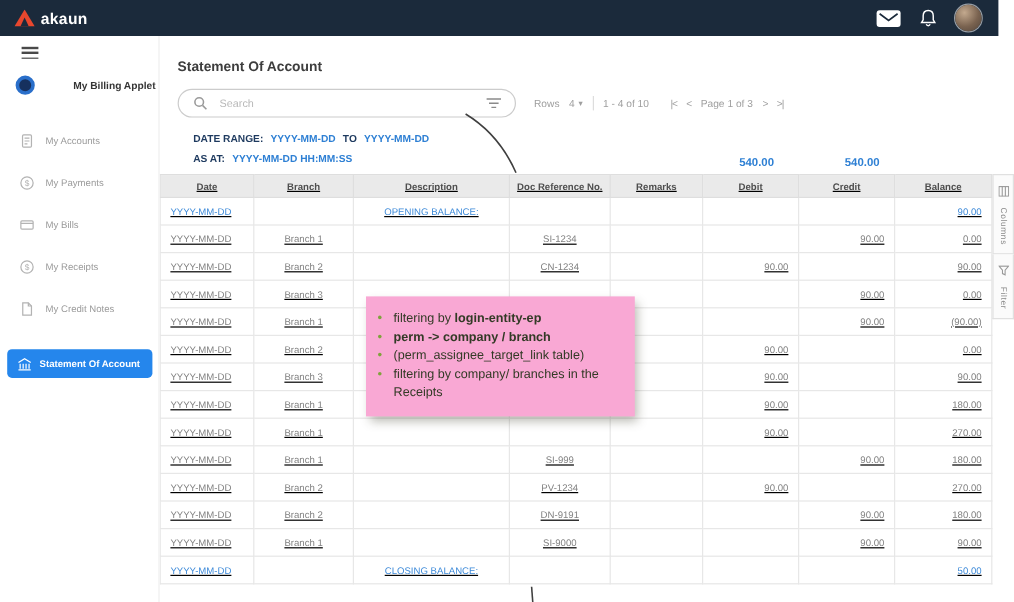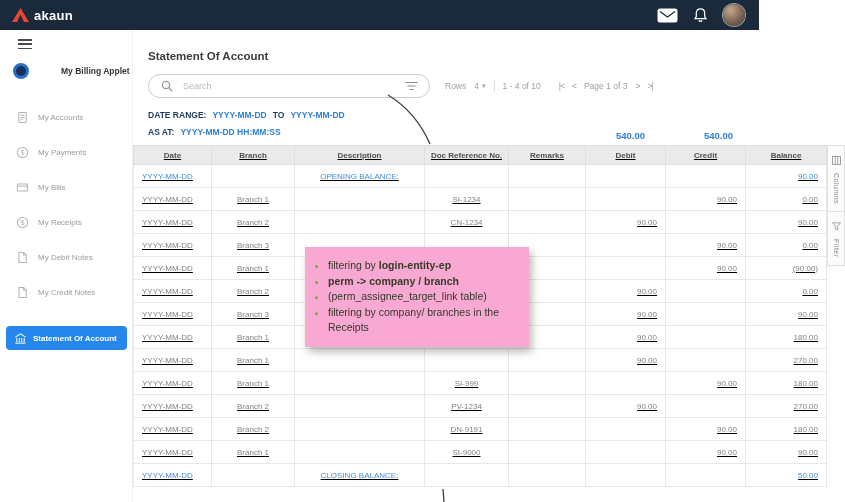--- a/index.html
+++ b/index.html
@@ -1,21 +1,21 @@
 <!DOCTYPE html>
 <html><head>
 <meta charset="utf-8">
 <style>
   html,body{margin:0;padding:0;}
   body{
     width:845px;height:502px;position:relative;overflow:hidden;
     font-family:"Liberation Sans", sans-serif;background:#fff;
   }
   
-  .topbar{position:absolute;left:0;top:0;width:759px;height:30px;background:#1b2a3b;
+  .topbar{position:absolute;left:0;top:0;width:832px;height:30px;background:#1b2a3b;
     display:flex;align-items:center;justify-content:space-between;
     padding:0 14px 0 12px;box-sizing:border-box;z-index:30;}
   .brand{display:flex;align-items:center;gap:5px;cursor:pointer;}
   .brand-text{color:#fff;font-weight:bold;font-size:13px;letter-spacing:.3px;}
   .topbar-right{display:flex;align-items:center;gap:15px;}
   .tb-icon{display:flex;align-items:center;cursor:pointer;}
   .avatar{width:22px;height:22px;border-radius:50%;cursor:pointer;
     background:radial-gradient(circle at 35% 30%, #c3a98e, #7a6350 55%, #51443a);
     box-shadow:0 0 0 1px rgba(255,255,255,.55);}
   
@@ -40,21 +40,21 @@
   .searchbar input{border:none;outline:none;flex:1;font-size:9px;color:#555;background:transparent;
     font-family:"Liberation Sans", sans-serif;}
   .searchbar input::placeholder{color:#b9b9b9;}
   .pager{position:absolute;left:312px;top:44px;height:24px;display:flex;align-items:center;gap:8px;
     font-size:8.5px;color:#9e9e9e;white-space:nowrap;}
   .rows-select{display:flex;align-items:center;gap:3px;cursor:pointer;}
   .caret{font-size:7px;}
   .sep{width:1px;height:12px;background:#ddd;}
   .pgbtn{cursor:pointer;letter-spacing:-1px;}
   .pgbtn.first{margin-left:10px;}
-  .daterange,.asat{position:absolute;left:15px;display:flex;gap:6px;font-size:8.5px;font-weight:bold;color:#1e3a5f;text-align:center;}
+  .daterange,.asat{position:absolute;left:28px;display:flex;gap:6px;font-size:8.5px;font-weight:bold;color:#1e3a5f;text-align:center;}
   .daterange{top:80px;}
   .asat{top:97px;}
   .blue-val{color:#2f80d4;}
   .total{position:absolute;top:100px;font-size:9.5px;font-weight:bold;color:#2f80d4;text-align:right;}
   .total-debit{left:400px;width:112px;}
   .total-credit{left:488px;width:112px;}
   
   .grid{position:absolute;left:0;top:115px;width:693px;border-collapse:collapse;table-layout:fixed;
     border:1px solid #dcdcdc;text-decoration:underline;}
   .grid th{background:#eaeaea;font-size:8px;color:#4f4f4f;font-weight:bold;height:18px;
@@ -148,29 +148,20 @@
         <span class="lab">My Bills</span>
       </div>
       <div class="side-item">
         <span class="s-icon">
           <svg width="13" height="13" viewBox="0 0 14 14" fill="none" stroke="#b3b3b3" stroke-width="1.1">
             <circle cx="7" cy="7" r="5.5"></circle>
             <text x="7" y="9.6" text-anchor="middle" font-size="7.5" fill="#b3b3b3" stroke="none" font-family="Liberation Sans, sans-serif">$</text>
           </svg>
         </span>
         <span class="lab">My Receipts</span>
-      </div>
-      <div class="side-item">
-        <span class="s-icon">
-          <svg width="13" height="13" viewBox="0 0 14 14" fill="none" stroke="#b3b3b3" stroke-width="1.1">
-            <path d="M3.2 1.5h5L11 4.3v8.2H3.2z"></path>
-            <path d="M8.2 1.5v2.8H11"></path>
-          </svg>
-        </span>
-        <span class="lab">My Debit Notes</span>
       </div>
       <div class="side-item">
         <span class="s-icon">
           <svg width="13" height="13" viewBox="0 0 14 14" fill="none" stroke="#b3b3b3" stroke-width="1.1">
             <path d="M3.2 1.5h5L11 4.3v8.2H3.2z"></path>
             <path d="M8.2 1.5v2.8H11"></path>
           </svg>
         </span>
         <span class="lab">My Credit Notes</span>
       </div>

